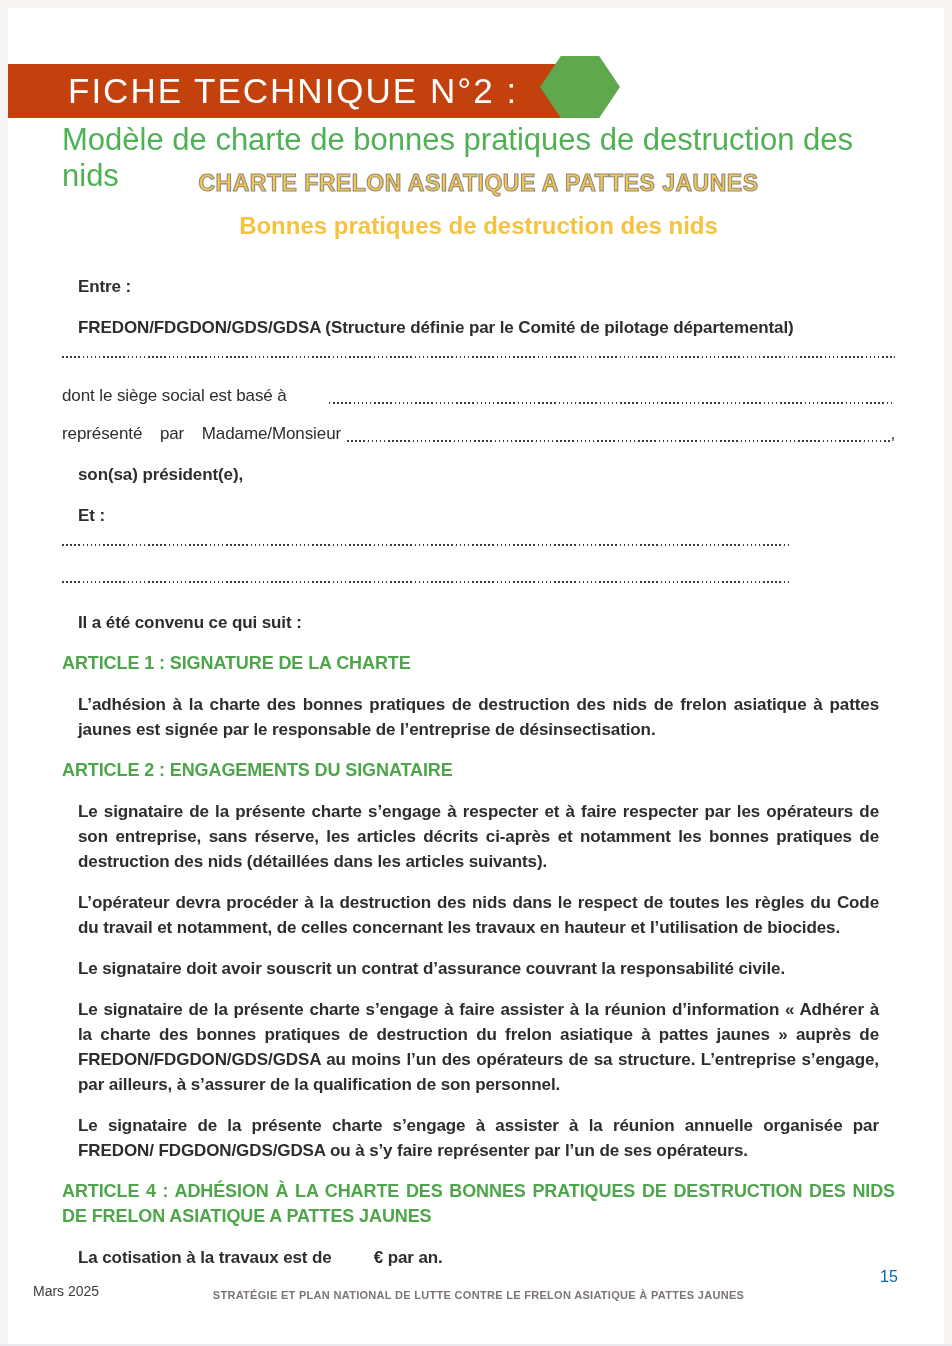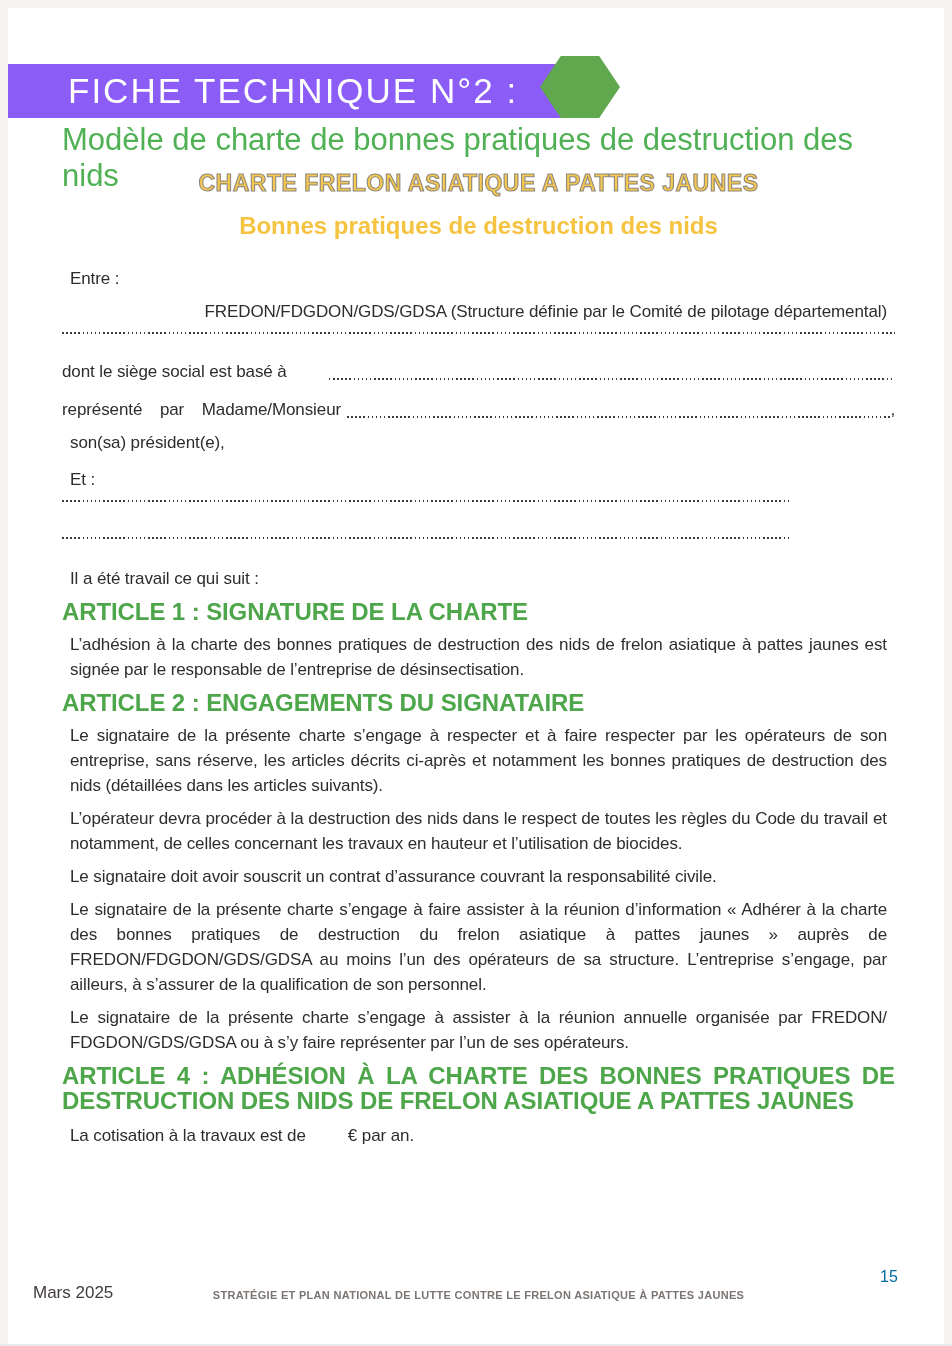--- a/index.html
+++ b/index.html
@@ -8,21 +8,21 @@
     font-family:"Liberation Sans", sans-serif;color:#2e2d2c;overflow:hidden;
   }
   .edge{position:absolute;background:#f6f3f1;z-index:5;}
   .edge-left{left:0;top:0;width:8px;height:1346px;}
   .edge-right{right:0;top:0;width:8px;height:1346px;}
   .edge-top{left:0;top:0;width:952px;height:8px;}
   .edge-bottom{left:0;top:1344px;width:952px;height:2px;background:#e9e9ee;}
 
   
   .banner{
-    position:absolute;left:8px;top:64px;width:580px;height:54px;background:#8b5cf6;
+    position:absolute;left:8px;top:64px;width:580px;height:54px;background:#c2410c;
     clip-path:polygon(0 0, 96% 0, 100% 50%, 96% 100%, 0 100%);
     display:flex;align-items:center;z-index:1;
   }
   .banner-title{
     color:#ffffff;font-size:35px;font-weight:300;letter-spacing:2px;
     padding-left:60px;white-space:nowrap;
   }
   .banner-hex{
     position:absolute;left:540px;top:56px;width:80px;height:62px;background:#5fa84d;
     clip-path:polygon(26% 0, 74% 0, 100% 50%, 74% 100%, 26% 100%, 0 50%);z-index:2;
@@ -36,46 +36,46 @@
     font-size:23px;font-weight:bold;color:#f6c84e;
     -webkit-text-stroke:1.1px #8f897f;letter-spacing:.5px;
   }
   .charter-subtitle{
     position:absolute;left:62px;top:212px;width:833px;text-align:center;
     font-size:24px;font-weight:bold;color:#f5c340;
   }
 
   
   .doc-body{position:absolute;left:62px;top:258px;width:833px;font-size:17px;line-height:25px;letter-spacing:-.1px;}
-  .doc-body p{margin:8px;}
+  .doc-body p{margin:16px;font-weight:bold;}
   .just{text-align:justify;}
-  .mb16{margin-bottom:16px;} .mb28{margin-bottom:28px;text-align:right;} .mb25{margin-bottom:25px;}
+  .mb16{margin-bottom:16px;} .mb28{margin-bottom:28px;} .mb25{margin-bottom:25px;}
   .mb13{margin-bottom:13px;gap:36px;} .mb12{margin-bottom:12px;} .mb15{margin-bottom:15px;}
   .mb35{margin-bottom:35px;} .mb27{margin-bottom:27px;} .mb8{margin-bottom:8px;}
   .mb10{margin-bottom:10px;}
 
   .dots{
     height:2px;
     background-image:repeating-linear-gradient(to right,#3c3c3c 0 1.5px,transparent 1.5px 4.1px);
   }
   .dotline-full{width:833px;}
   .dotline-short{width:730px;}
   .fill-row{display:flex;}
   .fill-row .label{white-space:nowrap;}
   .fill-row .dots{flex:1;align-self:flex-end;margin-bottom:4px;margin-left:6px;}
   .fill-row .comma{white-space:pre;}
   .wide-words{word-spacing:13px;}
 
   .article-heading{
-    color:#4ea64a;font-weight:bold;font-size:24px;line-height:25px;
+    color:#4ea64a;font-weight:bold;font-size:18px;line-height:25px;
   }
   .gap{display:inline-block;width:42px;}
 
   
-  .footer-date{position:absolute;left:33px;top:1283px;font-size:17px;color:#413c3b;}
+  .footer-date{position:absolute;left:33px;top:1283px;font-size:14px;color:#413c3b;}
   .footer-title{
     position:absolute;left:62px;top:1289px;width:833px;text-align:center;
     font-size:11px;font-weight:bold;color:#7c7571;letter-spacing:.3px;
   }
   .footer-page{position:absolute;left:880px;top:1268px;width:42px;font-size:16px;color:#0369a1;}
 </style>
 </head>
 <body>
 
 <div class="edge edge-left"></div>
@@ -112,21 +112,21 @@
       <span class="comma">,</span>
     </div>
     <p>son(sa) président(e),</p>
   </div>
 
   <p class="mb15">Et :</p>
 
   <div class="dots dotline-short mb35"></div>
   <div class="dots dotline-short mb27"></div>
 
-  <p class="mb12">Il a été travail ce qui suit :</p>
+  <p class="mb12">Il a été convenu ce qui suit :</p>
 
   <h2 class="article-heading mb8" style="margin-top:0;">ARTICLE 1 : SIGNATURE DE LA CHARTE</h2>
   <p class="just mb12">L’adhésion à la charte des bonnes pratiques de destruction des nids de frelon asiatique à pattes jaunes est signée par le responsable de l’entreprise de désinsectisation.</p>
 
   <h2 class="article-heading mb8" style="margin-top:8px;">ARTICLE 2 : ENGAGEMENTS DU SIGNATAIRE</h2>
   <p class="just mb10">Le signataire de la présente charte s’engage à respecter et à faire respecter par les opérateurs de son entreprise, sans réserve, les articles décrits ci-après et notamment les bonnes pratiques de destruction des nids (détaillées dans les articles suivants).</p>
   <p class="just mb12">L’opérateur devra procéder à la destruction des nids dans le respect de toutes les règles du Code du travail et notamment, de celles concernant les travaux en hauteur et l’utilisation de biocides.</p>
   <p class="mb8">Le signataire doit avoir souscrit un contrat d’assurance couvrant la responsabilité civile.</p>
 
   <p class="just mb10">Le signataire de la présente charte s’engage à faire assister à la réunion d’information « Adhérer à la charte des bonnes pratiques de destruction du frelon asiatique à pattes jaunes » auprès de FREDON/FDGDON/GDS/GDSA au moins l’un des opérateurs de sa structure. L’entreprise s’engage, par ailleurs, à s’assurer de la qualification de son personnel.</p>

